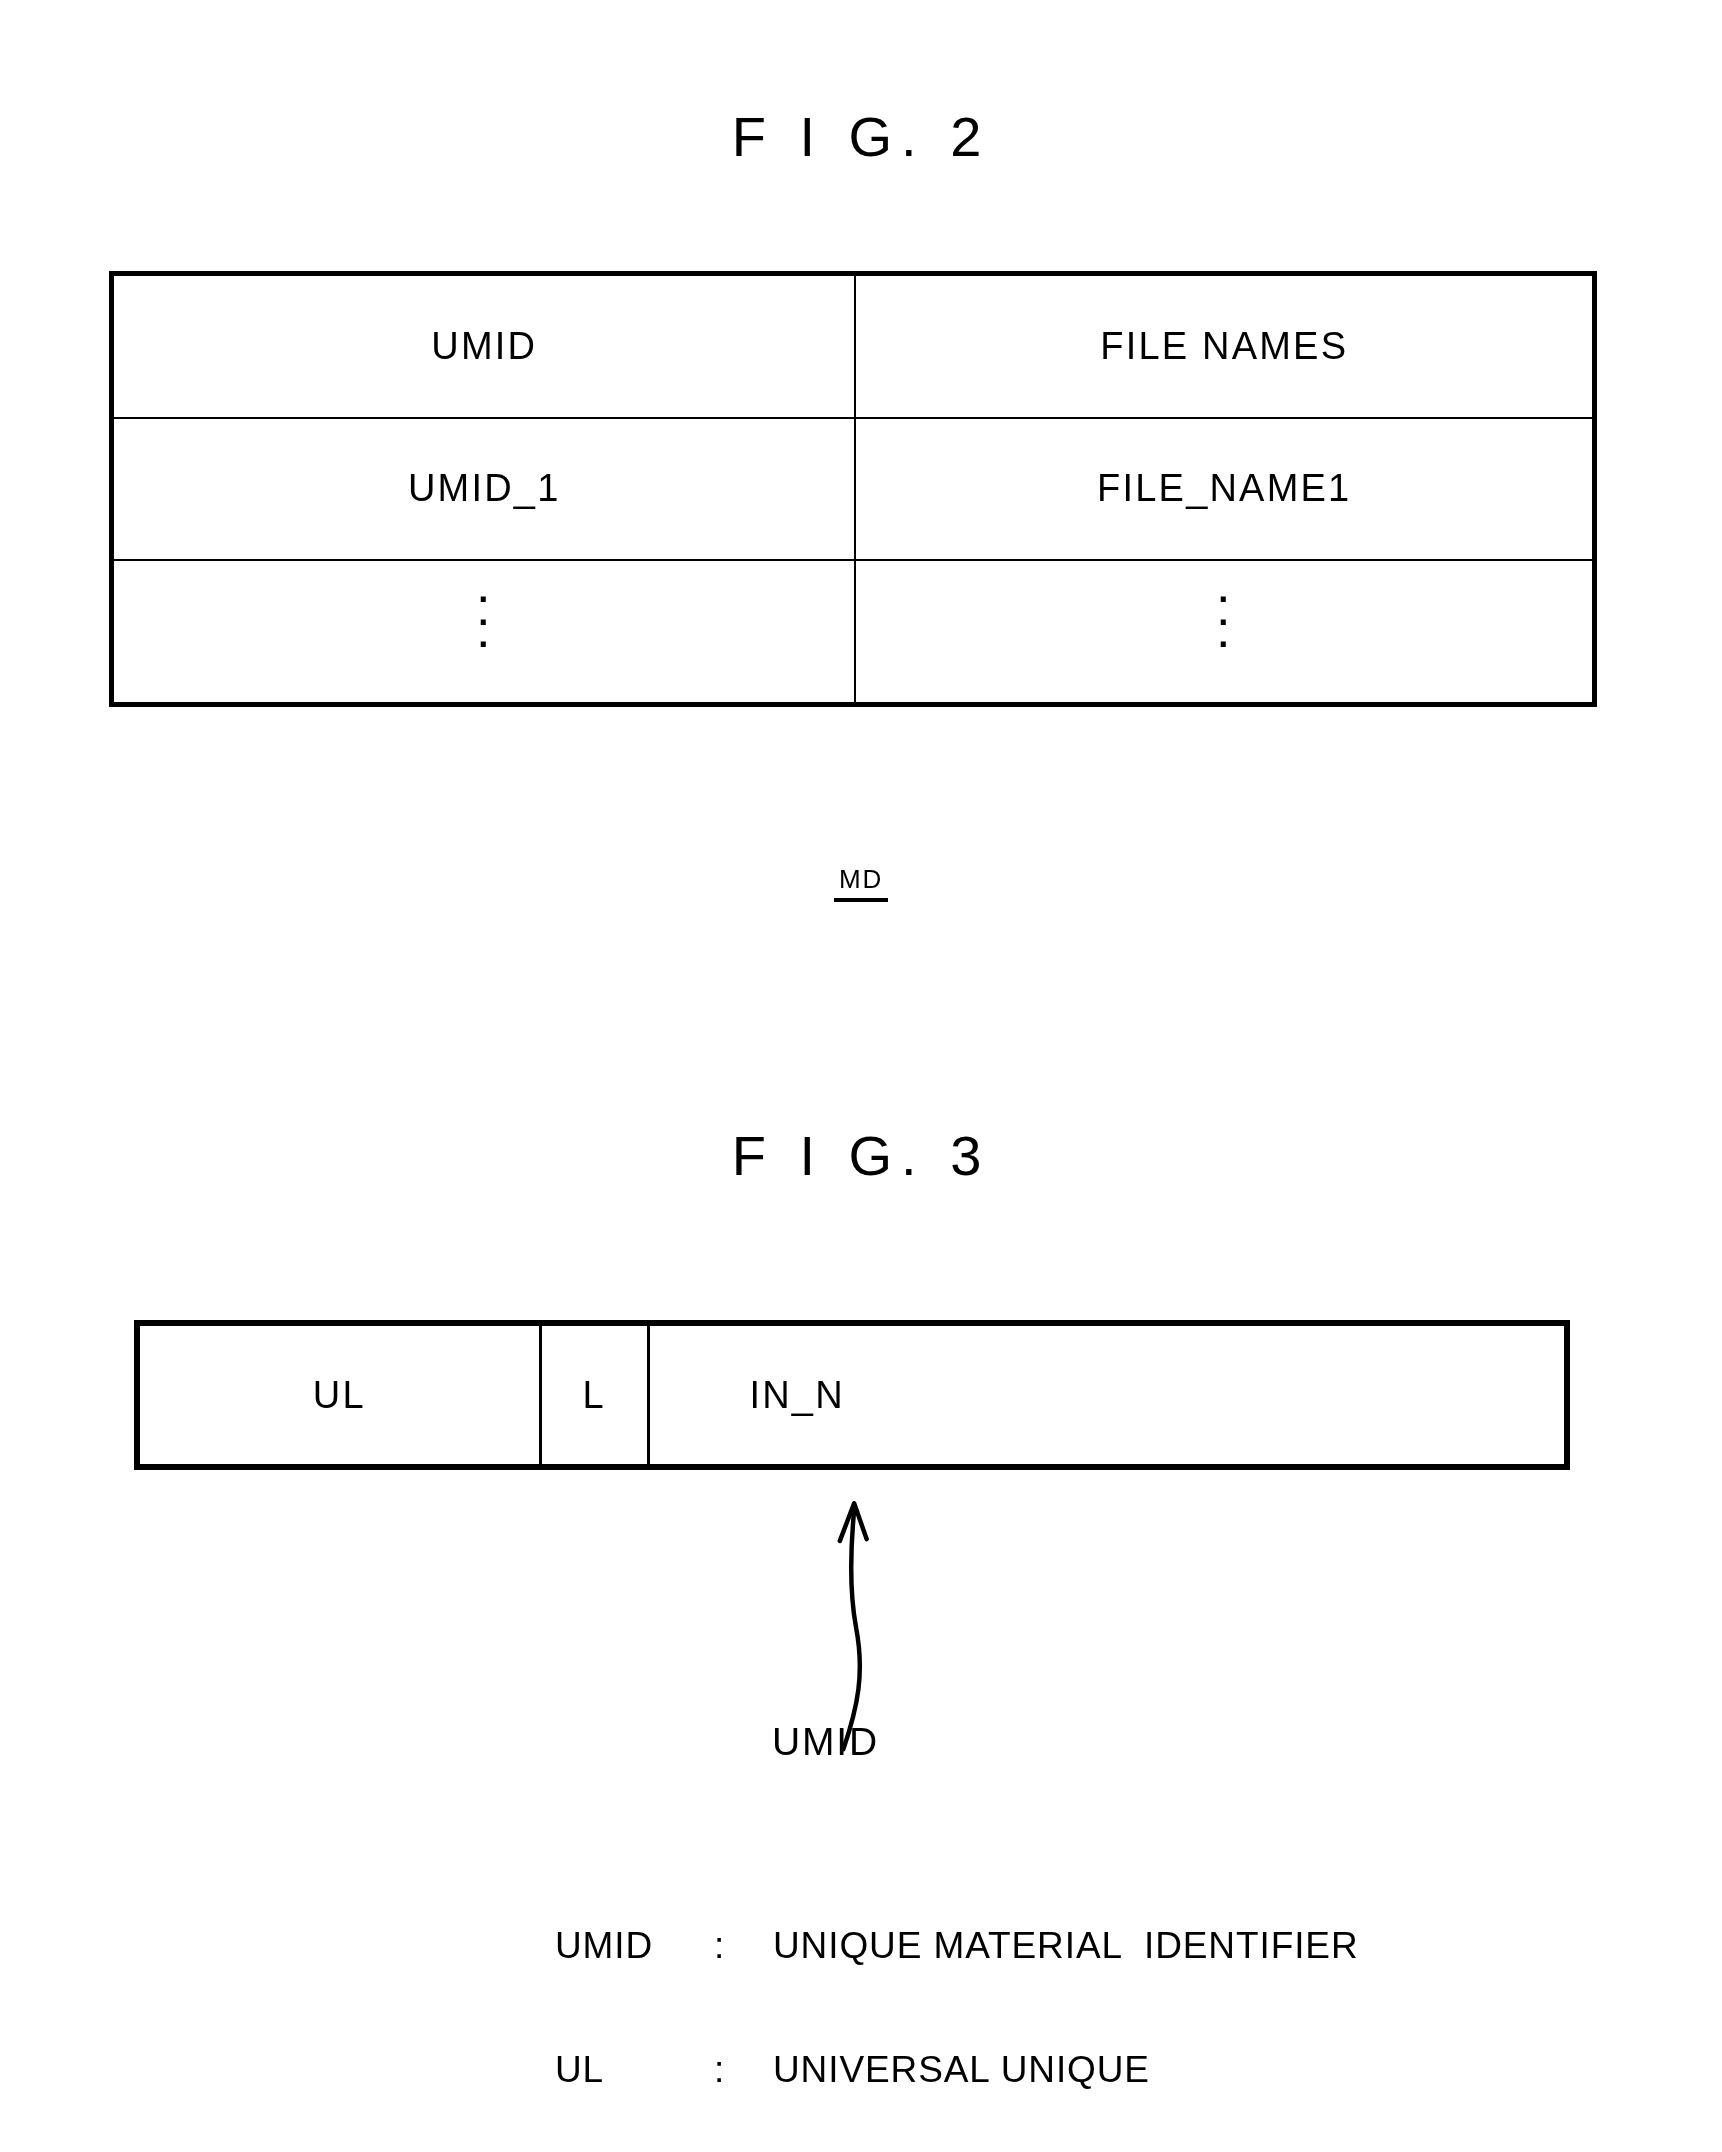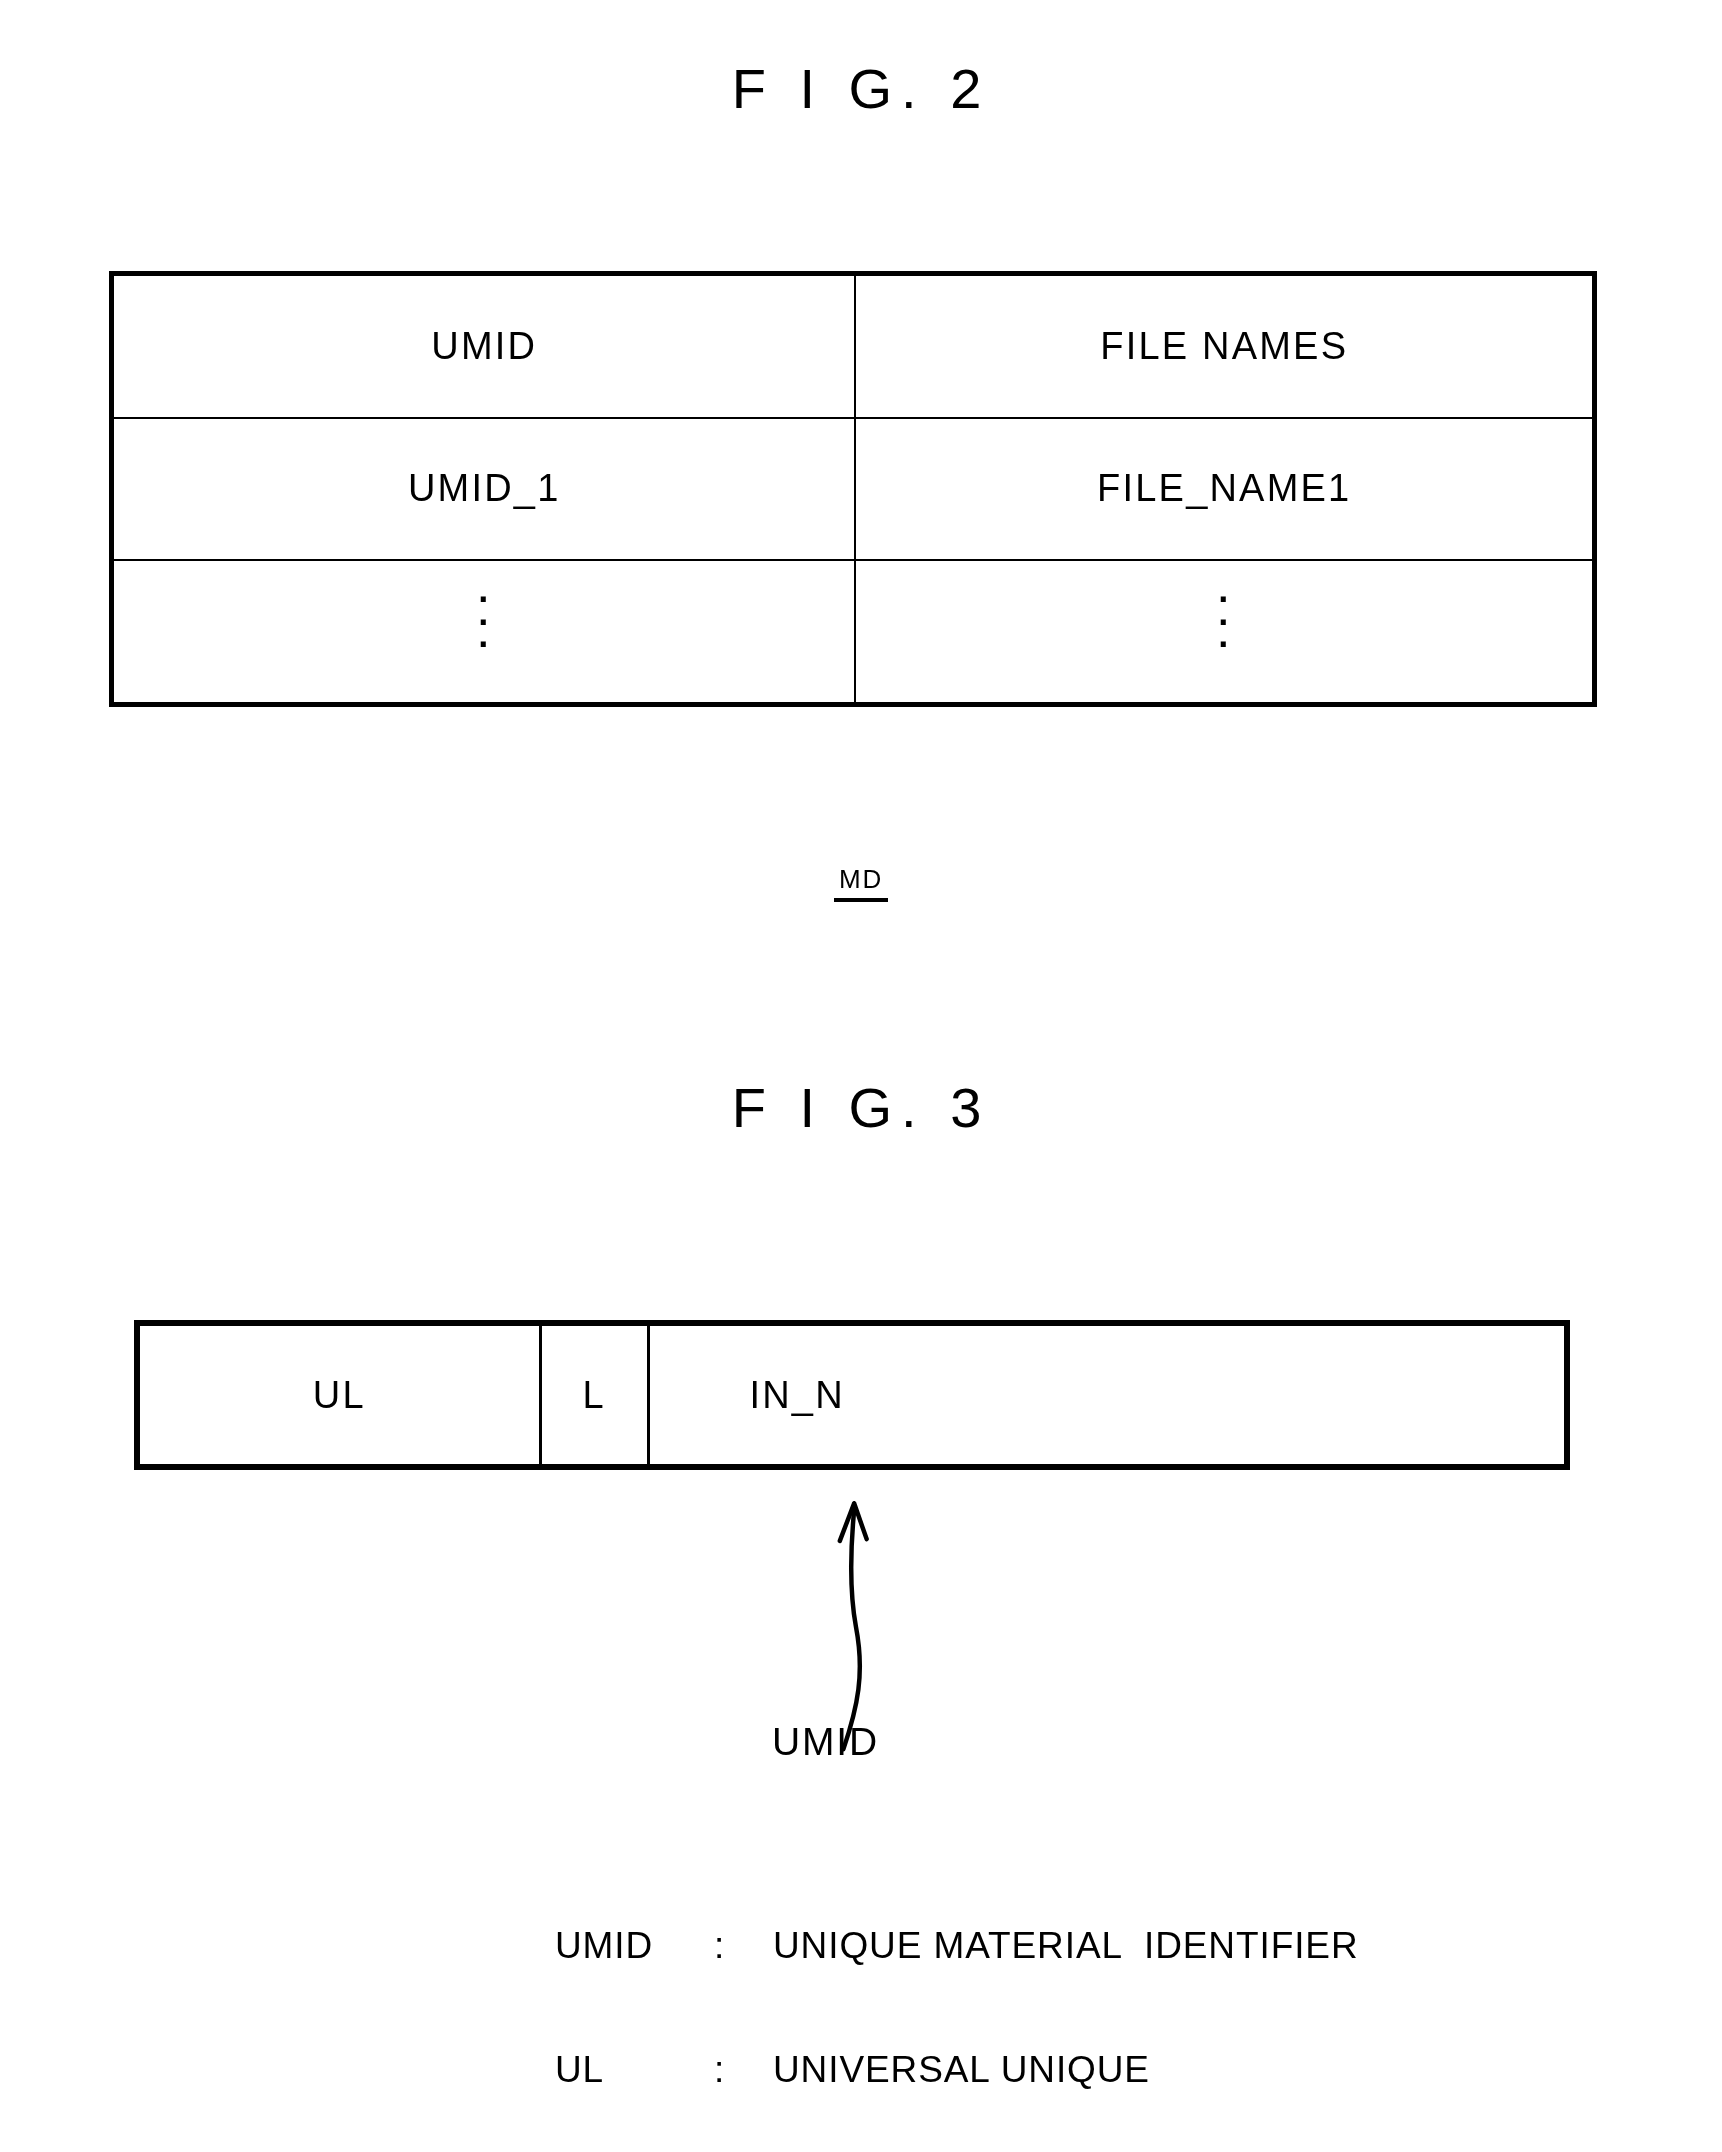--- a/index.html
+++ b/index.html
@@ -17,20 +17,21 @@
   }
 
   .fig-title {
     position: absolute;
     width: 100%;
     text-align: center;
     font-size: 56px;
     letter-spacing: 9px;
     font-weight: 400;
     color: #000;
+    margin-top: 48px;
   }
 
   #fig2-title { top: 56px; }
   #fig3-title { top: 1075px; }
 
   
   #fig2-table {
     position: absolute;
     left: 109px;
     top: 271px;

